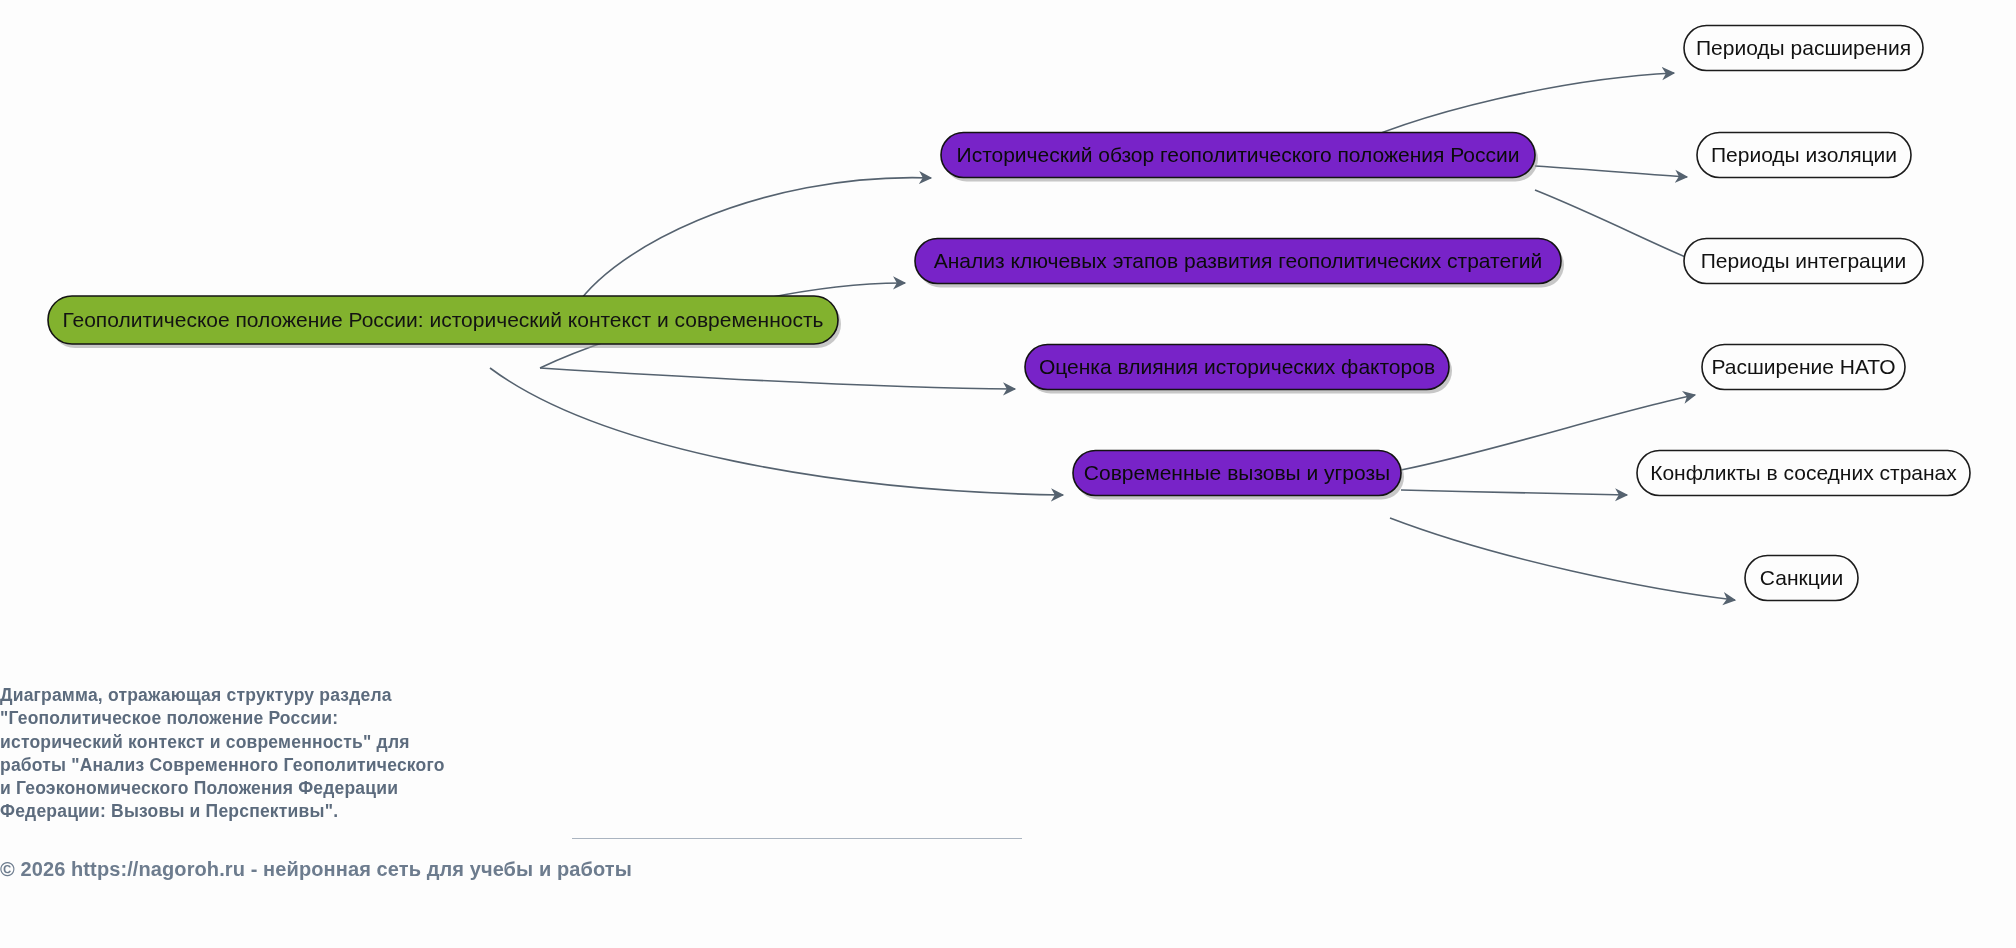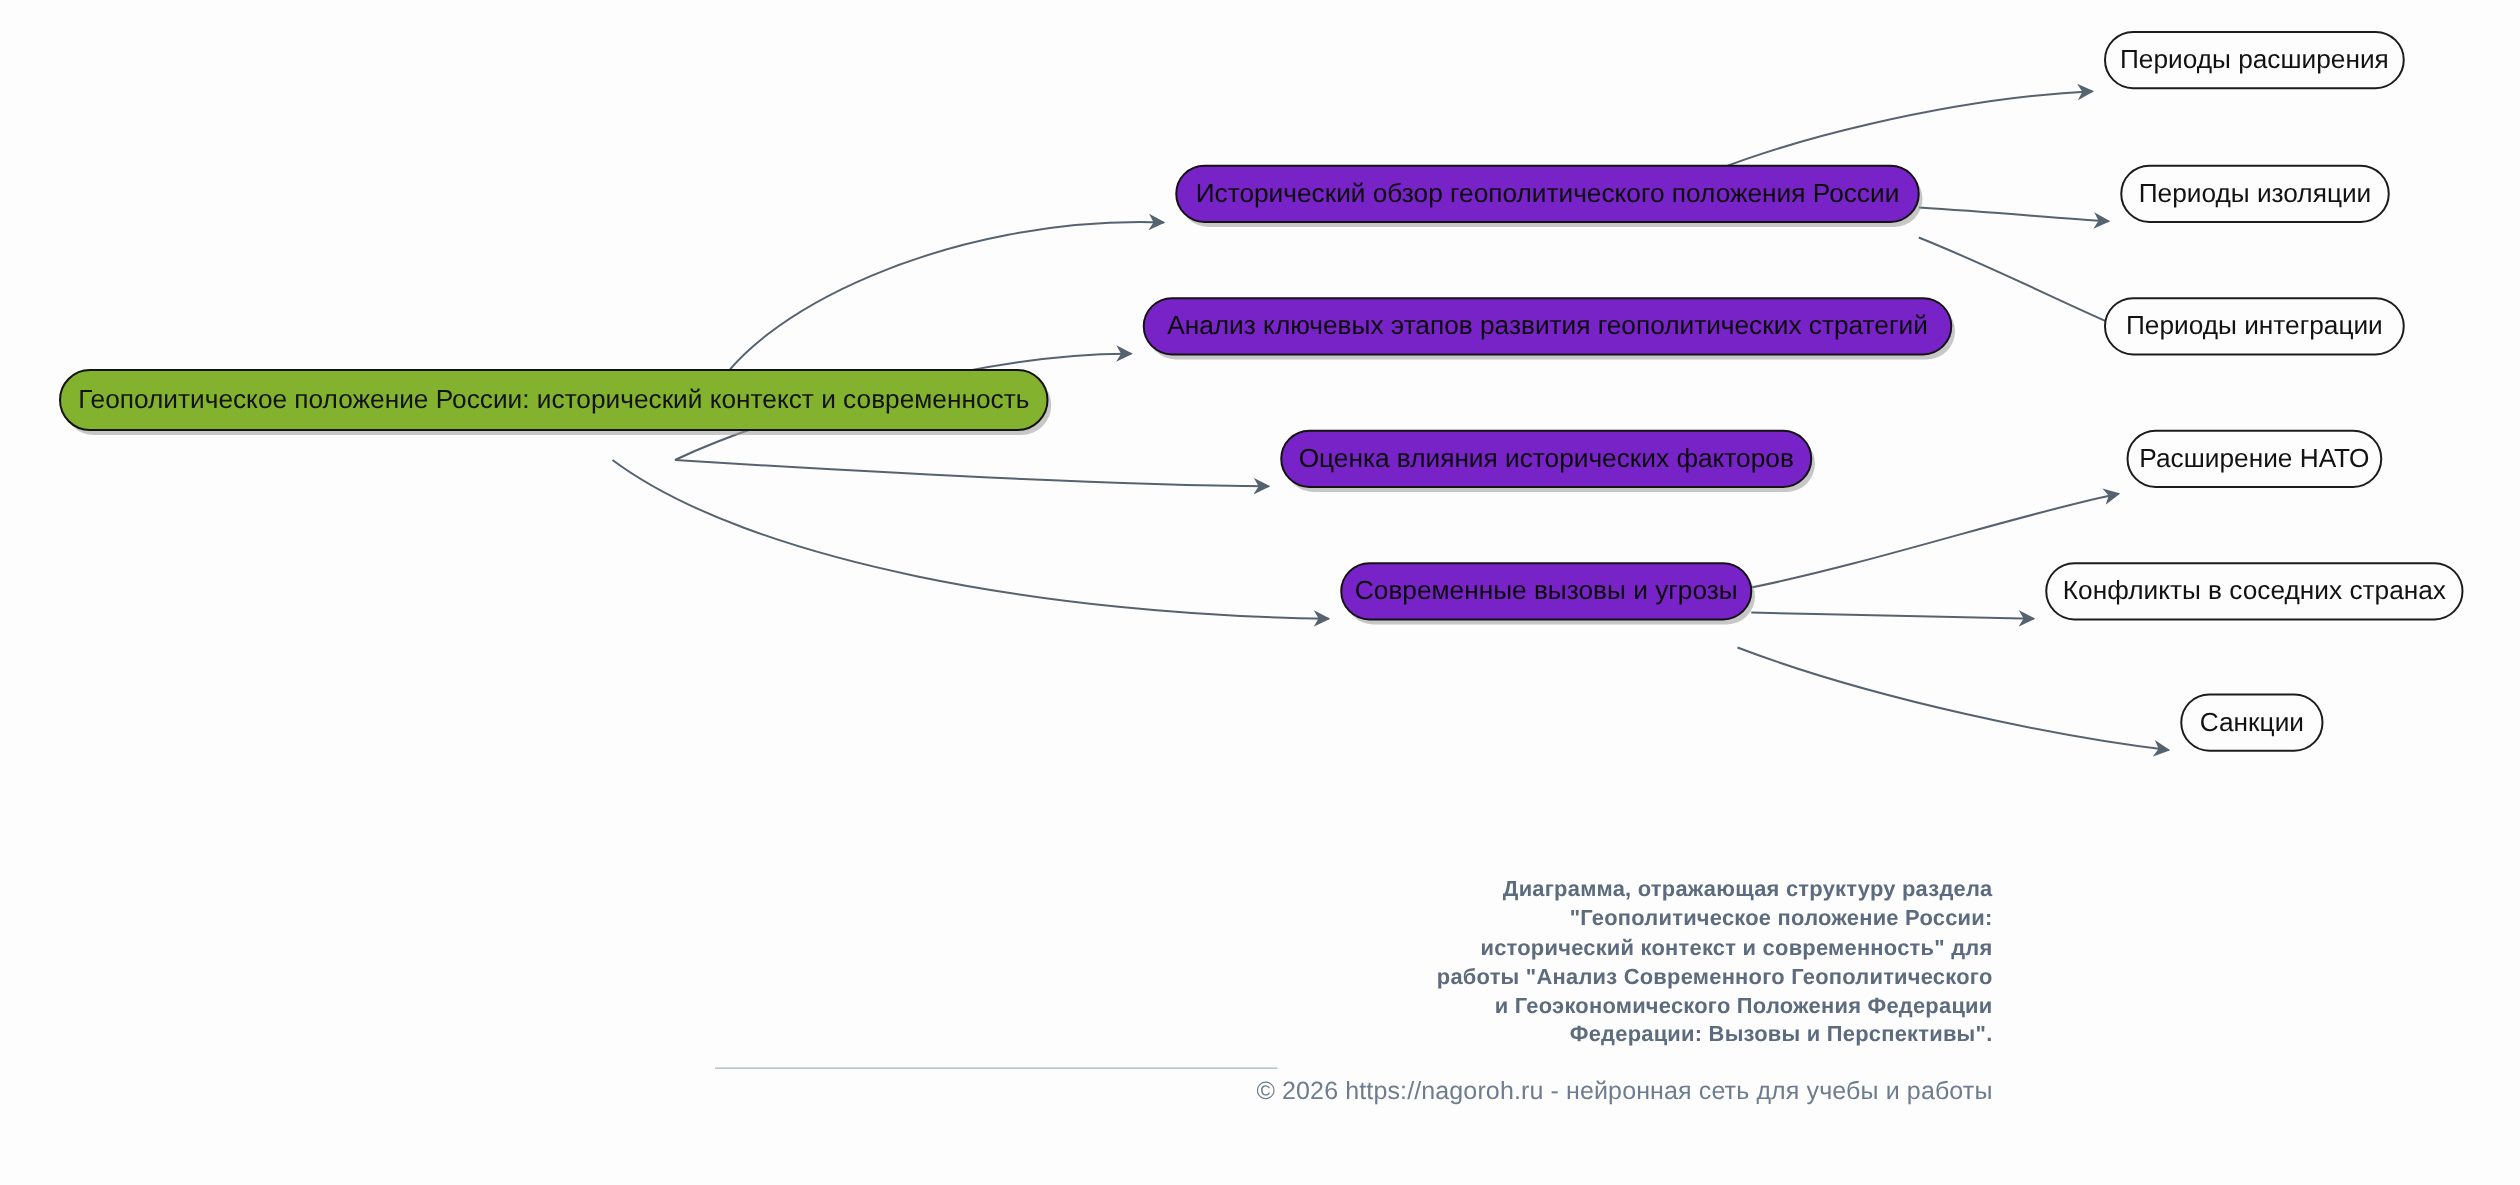--- a/index.html
+++ b/index.html
@@ -65,44 +65,45 @@
     font-size: 21px;
     fill: #0b0b0b;
   }
   .node-label-leaf {
     font-size: 21px;
     fill: #121212;
   }
   .caption-block {
     position: absolute;
     left: 0;
-    top: 700px;
+    top: 684px;
     width: 1594px;
-    text-align: right;
+    text-align: left;
   }
   .caption-text {
     font-family: "Liberation Sans", sans-serif;
     font-size: 17.5px;
     font-weight: bold;
     line-height: 1.33;
     color: #5c6b7d;
     letter-spacing: 0.2px;
   }
   .caption-rule {
     width: 450px;
     height: 0;
     border-top: 1px solid #aab4c0;
     margin: 14px auto 0 auto;
   }
   .footer-text {
-    margin-top: 7px;
+    margin-top: 19px;
     font-family: "Liberation Sans", sans-serif;
     font-size: 20px;
     color: #6d7c8e;
     letter-spacing: 0.1px;
+    font-weight: bold;
   }
 </style>
 </head>
 <body>
 
 <div id="canvas">
 
   <svg id="mindmap-svg" viewBox="0 0 2016 948">
     <defs>
       <marker id="arrow" viewBox="0 0 12 12" refX="10" refY="6" markerWidth="9" markerHeight="9" orient="auto-start-reverse">

